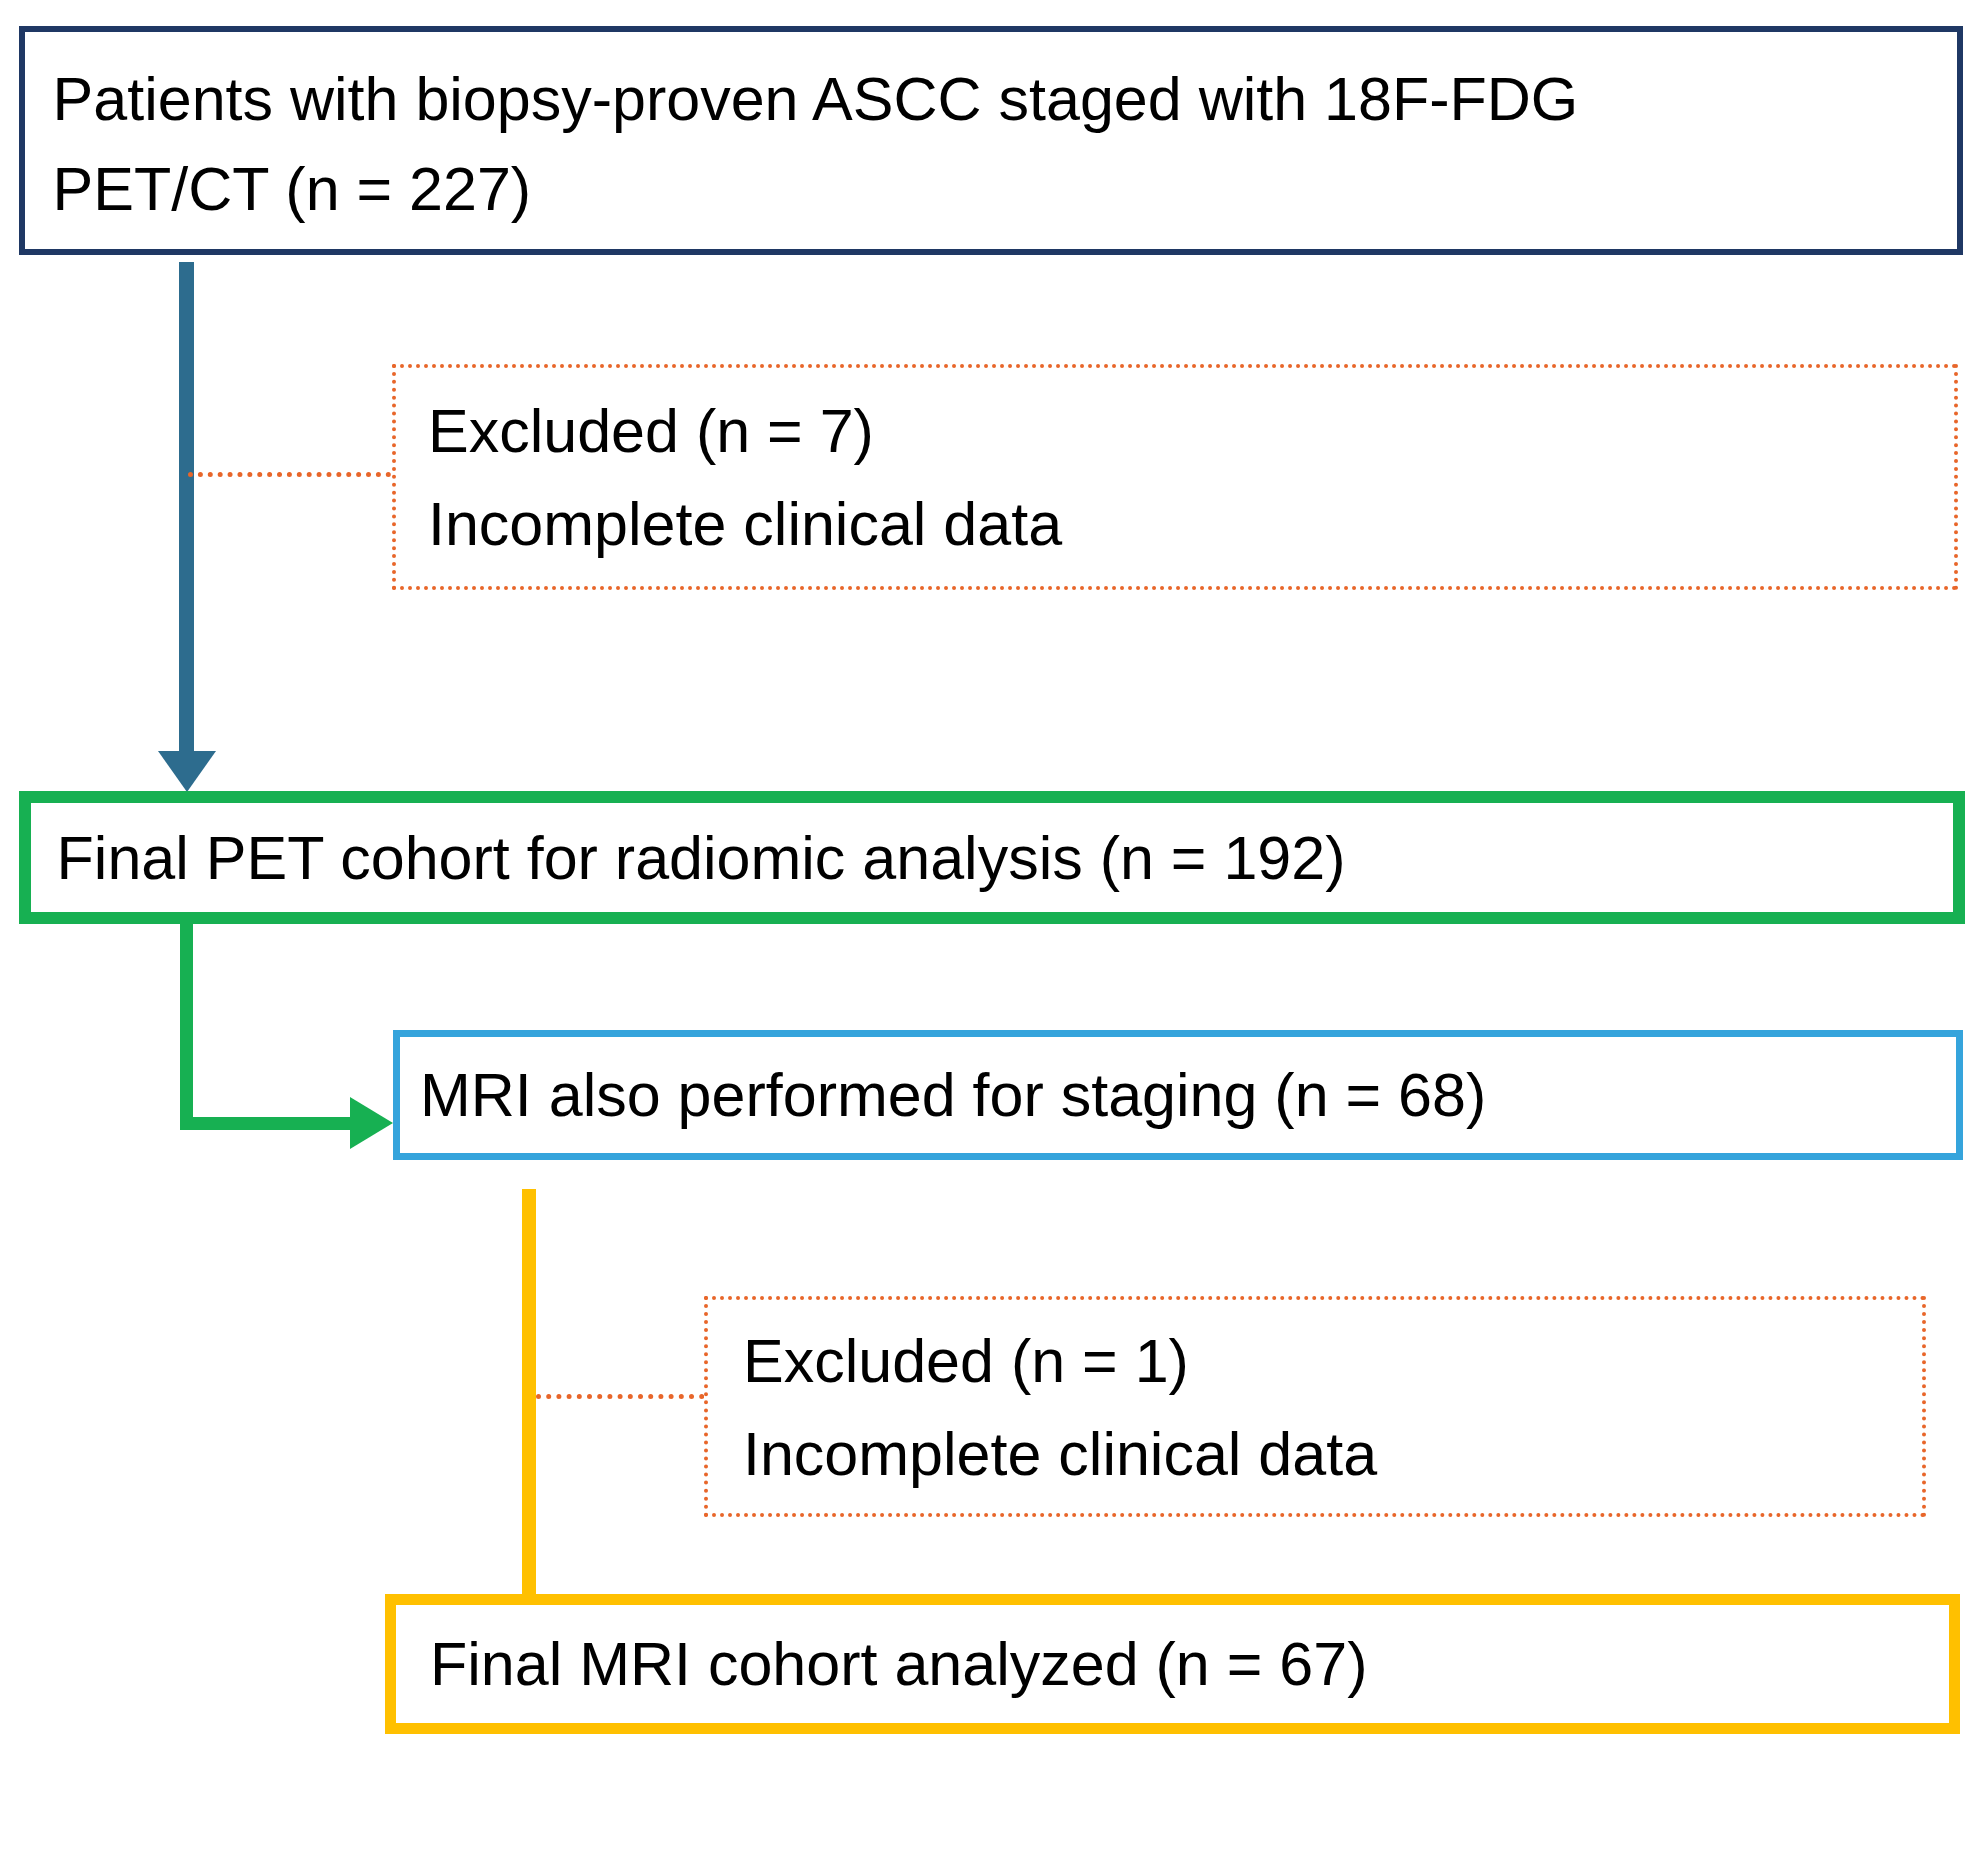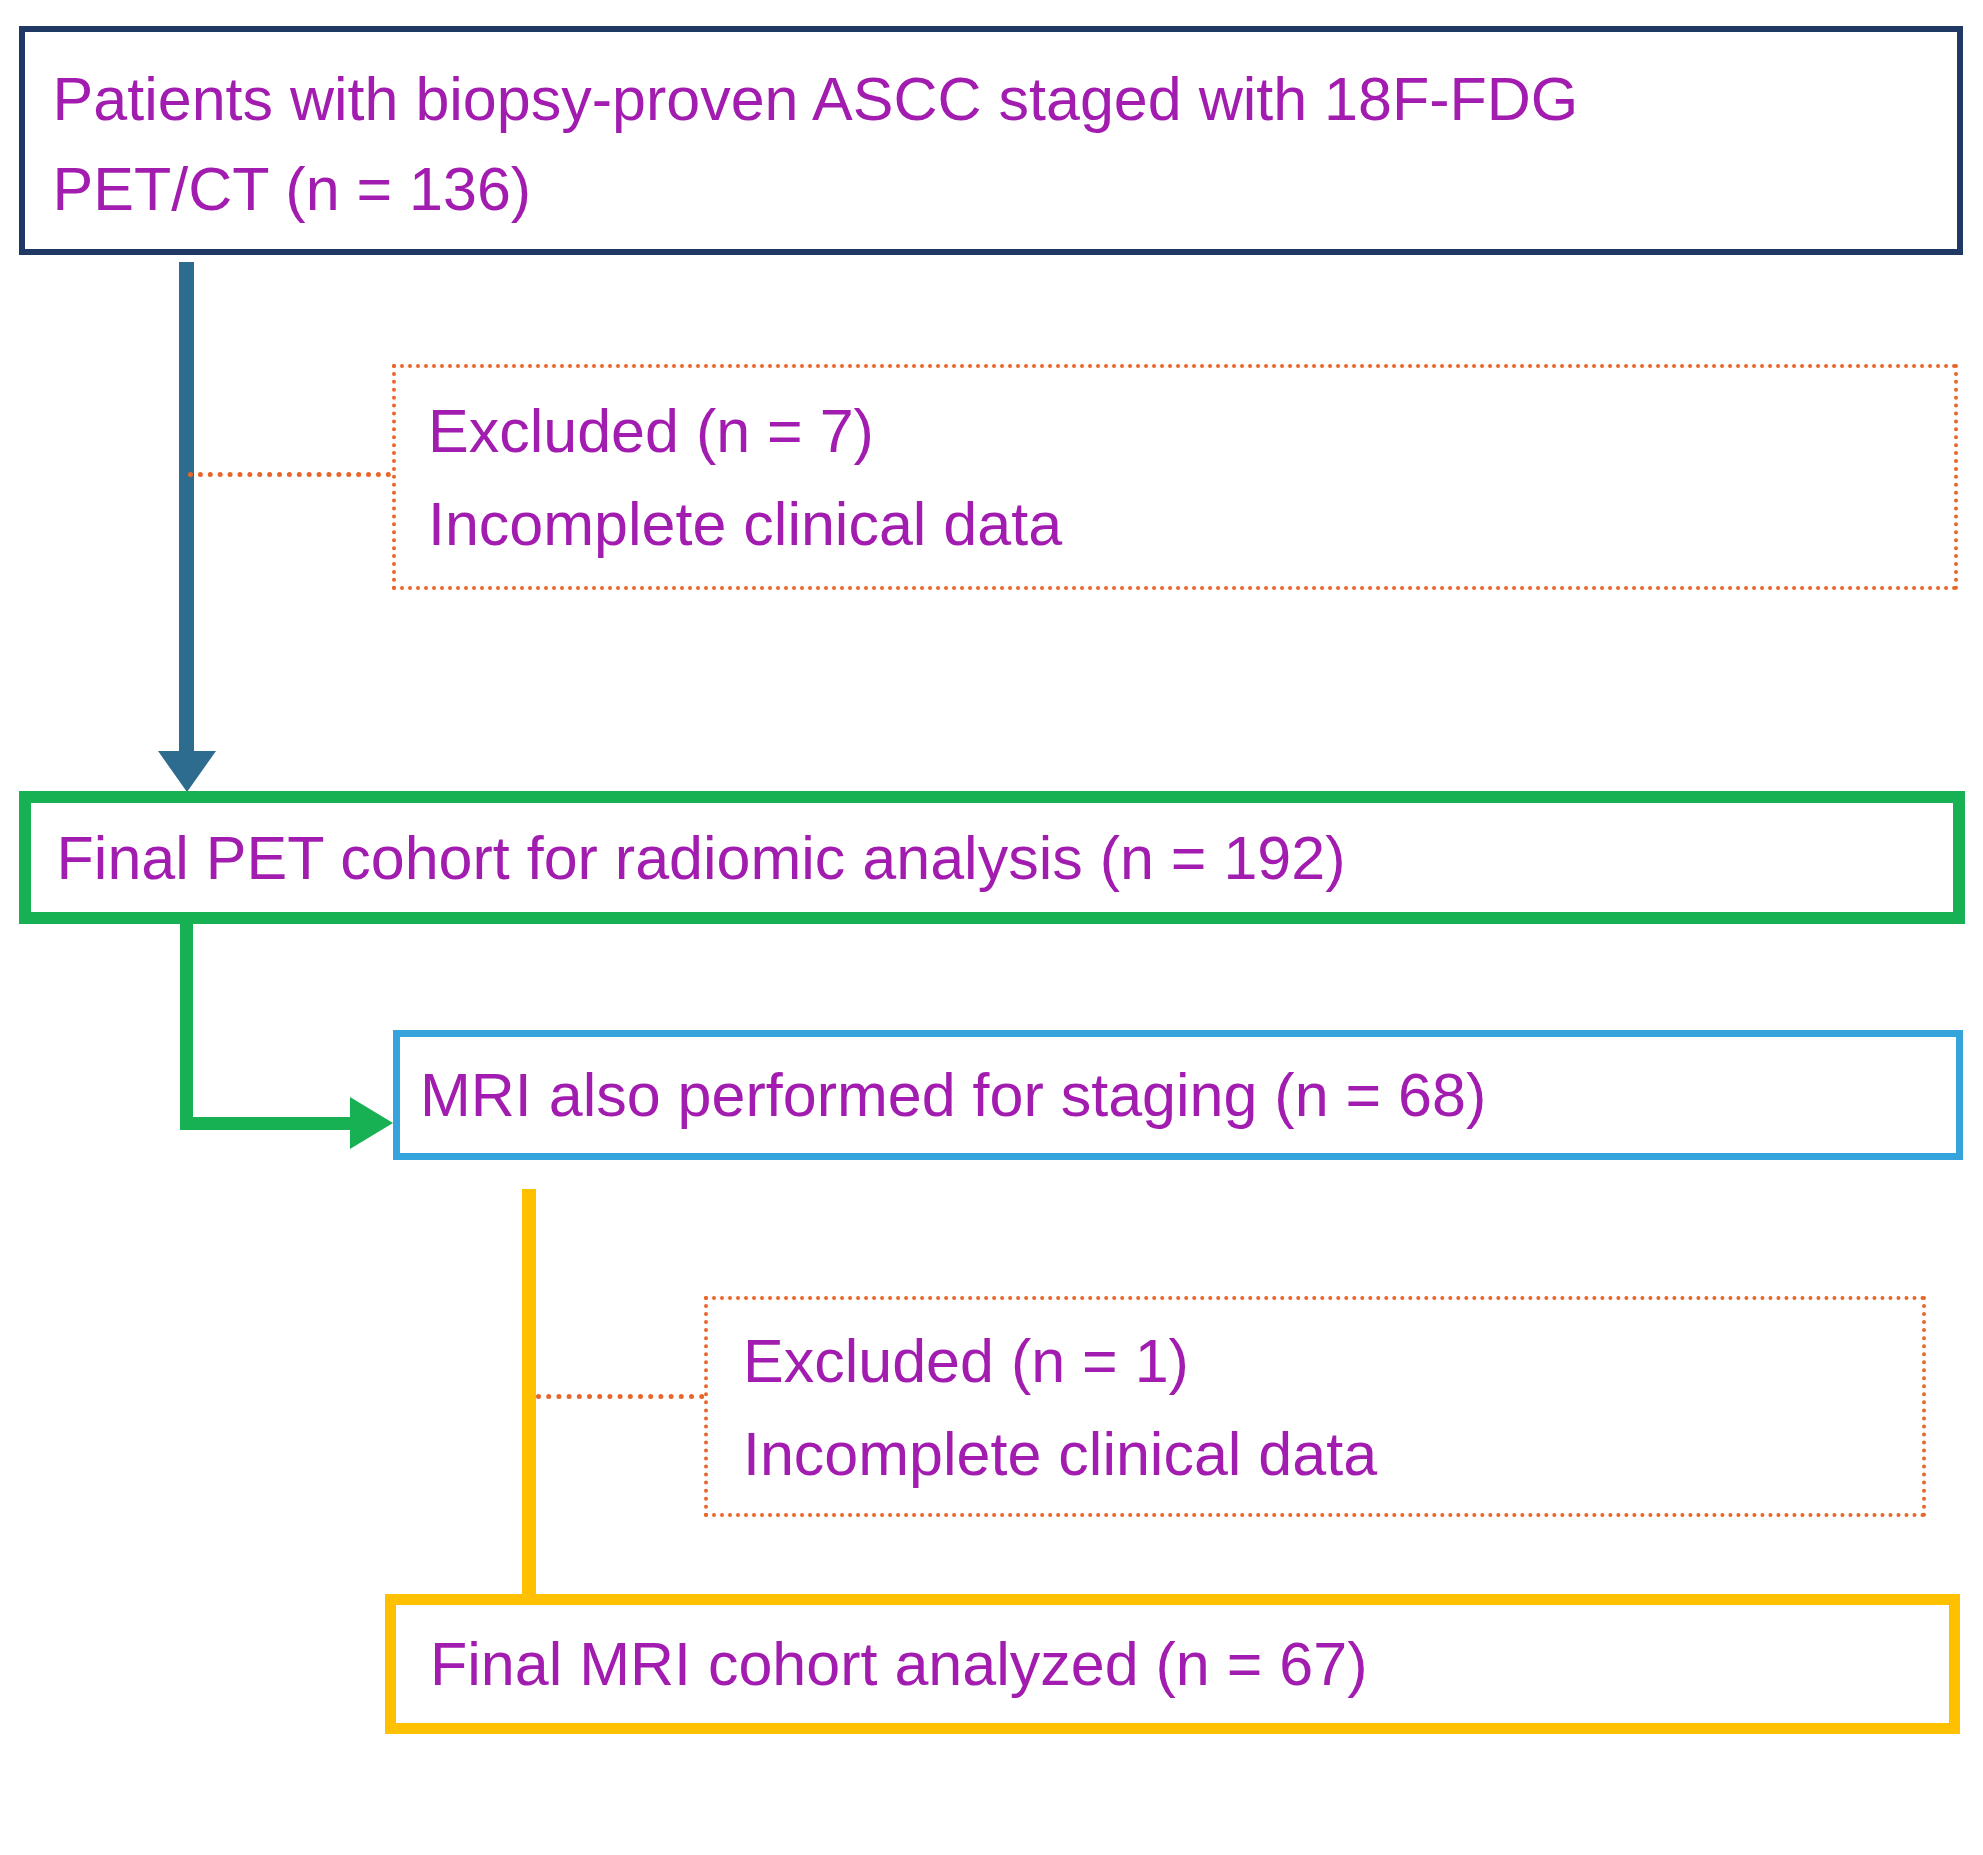--- a/index.html
+++ b/index.html
@@ -2,21 +2,21 @@
 <html style="font-size:15px"><head>
 <meta charset="utf-8">
 <style>
   html, body { margin: 0; padding: 0; background: #ffffff; }
   .canvas {
     position: relative;
     width: 1984px;
     height: 1855px;
     background: #ffffff;
     font-family: "Liberation Sans", sans-serif;
-    color: #a21caf;
+    color: #000000;
     overflow: hidden;
   }
   .box {
     position: absolute;
     box-sizing: border-box;
     background: #ffffff;
     font-size: 61px;
   }
   .box .line { white-space: nowrap; }
   .vcenter { display: flex; align-items: center; }
@@ -98,21 +98,21 @@
     border-top: 5.6px dotted #E8662A;
   }
 </style>
 </head>
 <body>
 
 <div class="canvas">
 
   <div class="box" id="box-patients">
     <div class="line">Patients with biopsy-proven ASCC staged with 18F-FDG</div>
-    <div class="line">PET/CT (n = 136)</div>
+    <div class="line">PET/CT (n = 227)</div>
   </div>
 
   <div class="shaft" id="teal-shaft"></div>
   <div class="head" id="teal-head"></div>
 
   <div class="connector" id="conn-excluded-pet"></div>
 
   <div class="box" id="box-excluded-pet">
     <div class="line">Excluded (n = 7)</div>
     <div class="line">Incomplete clinical data</div>

